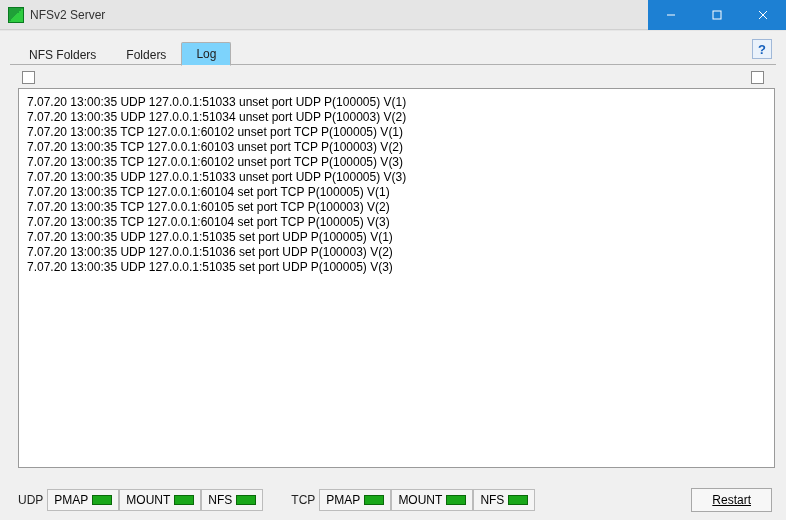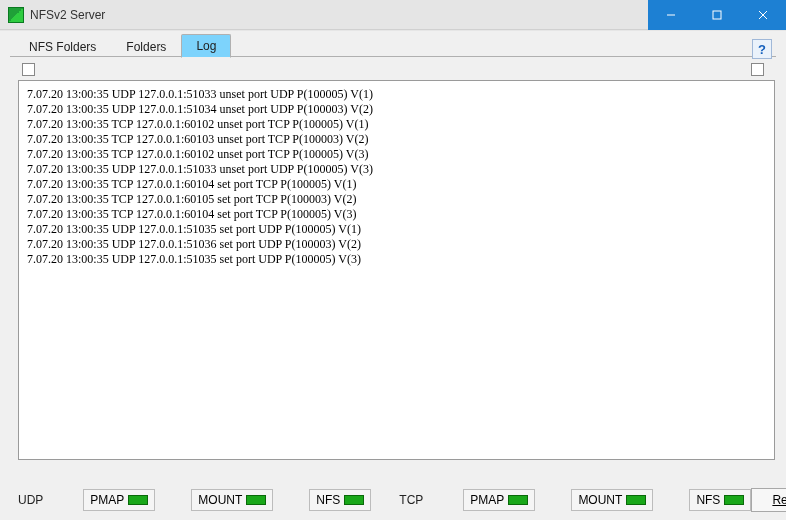--- a/index.html
+++ b/index.html
@@ -41,21 +41,21 @@
     position: absolute;
     top: 30px; left: 0; right: 0; bottom: 0;
     background: #f0f0f0;
     border-top: 1px solid #e6e6e6;
   }
   .tabstrip {
     display: flex;
     align-items: flex-end;
     padding: 10px 10px 0 14px;
     position: relative;
-    height: 26px;
+    height: 34px;
   }
   .tab {
     padding: 4px 14px;
     font-size: 12px;
     color: #222;
     border: 1px solid transparent;
     border-bottom: none;
     position: relative;
     top: 1px;
     cursor: default;
@@ -92,21 +92,21 @@
     width: 13px; height: 13px;
     border: 1px solid #888;
     background: #fff;
   }
   .logbox {
     margin: 2px 11px 6px 18px;
     background: #fff;
     border: 1px solid #9a9a9a;
     height: 380px;
     padding: 6px 8px;
-    font-family: Liberation Serif, serif;
+    font-family: Liberation Sans, sans-serif;
     font-size: 12px;
     line-height: 15px;
     color: #000;
     white-space: pre;
     overflow: hidden;
   }
   .statusbar {
     position: absolute;
     left: 0; right: 0; bottom: 8px;
     display: flex;
@@ -114,21 +114,20 @@
     padding: 0 14px;
     gap: 0;
     font-size: 12px;
   }
   .statusbar .grp {
     display: flex; align-items: center; gap: 4px;
     border: 1px solid #bcbcbc;
     background: #f5f5f5;
     padding: 2px 6px;
     height: 22px;
-    margin-left: 36px;
   }
   .led {
     width: 20px; height: 10px;
     background: #1aa81a;
     border: 1px solid #0a6a0a;
   }
   .statusbar .proto {
     padding: 0 4px;
     color: #222;
   }

